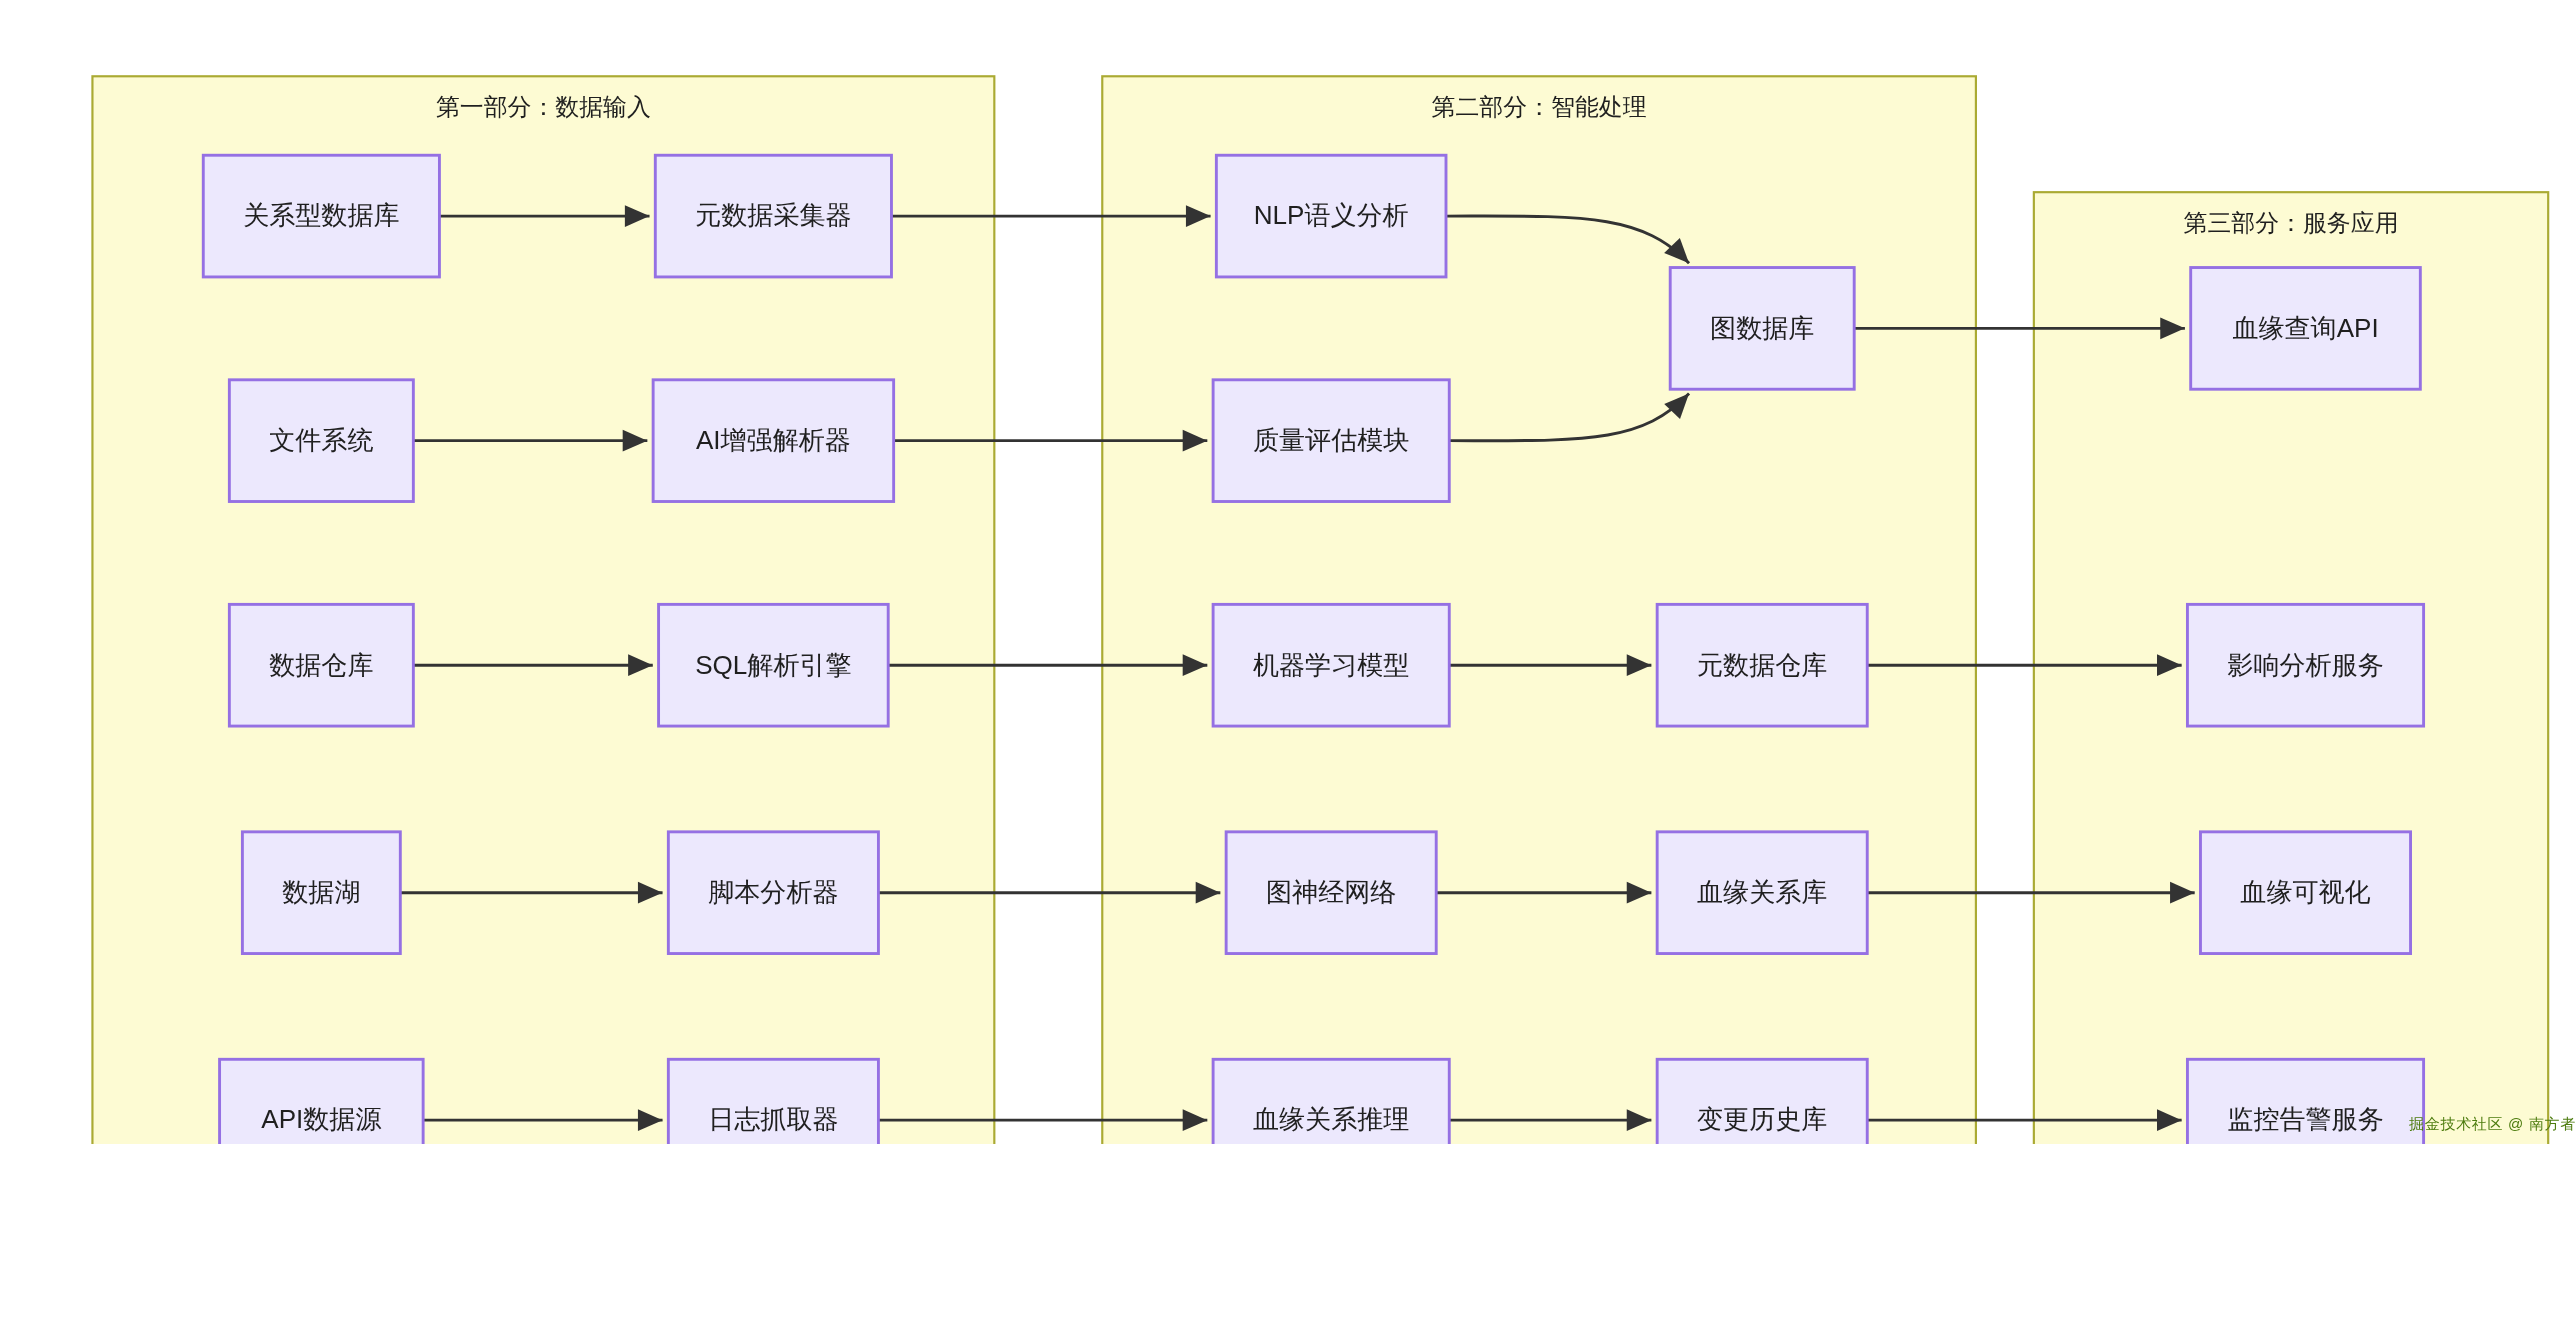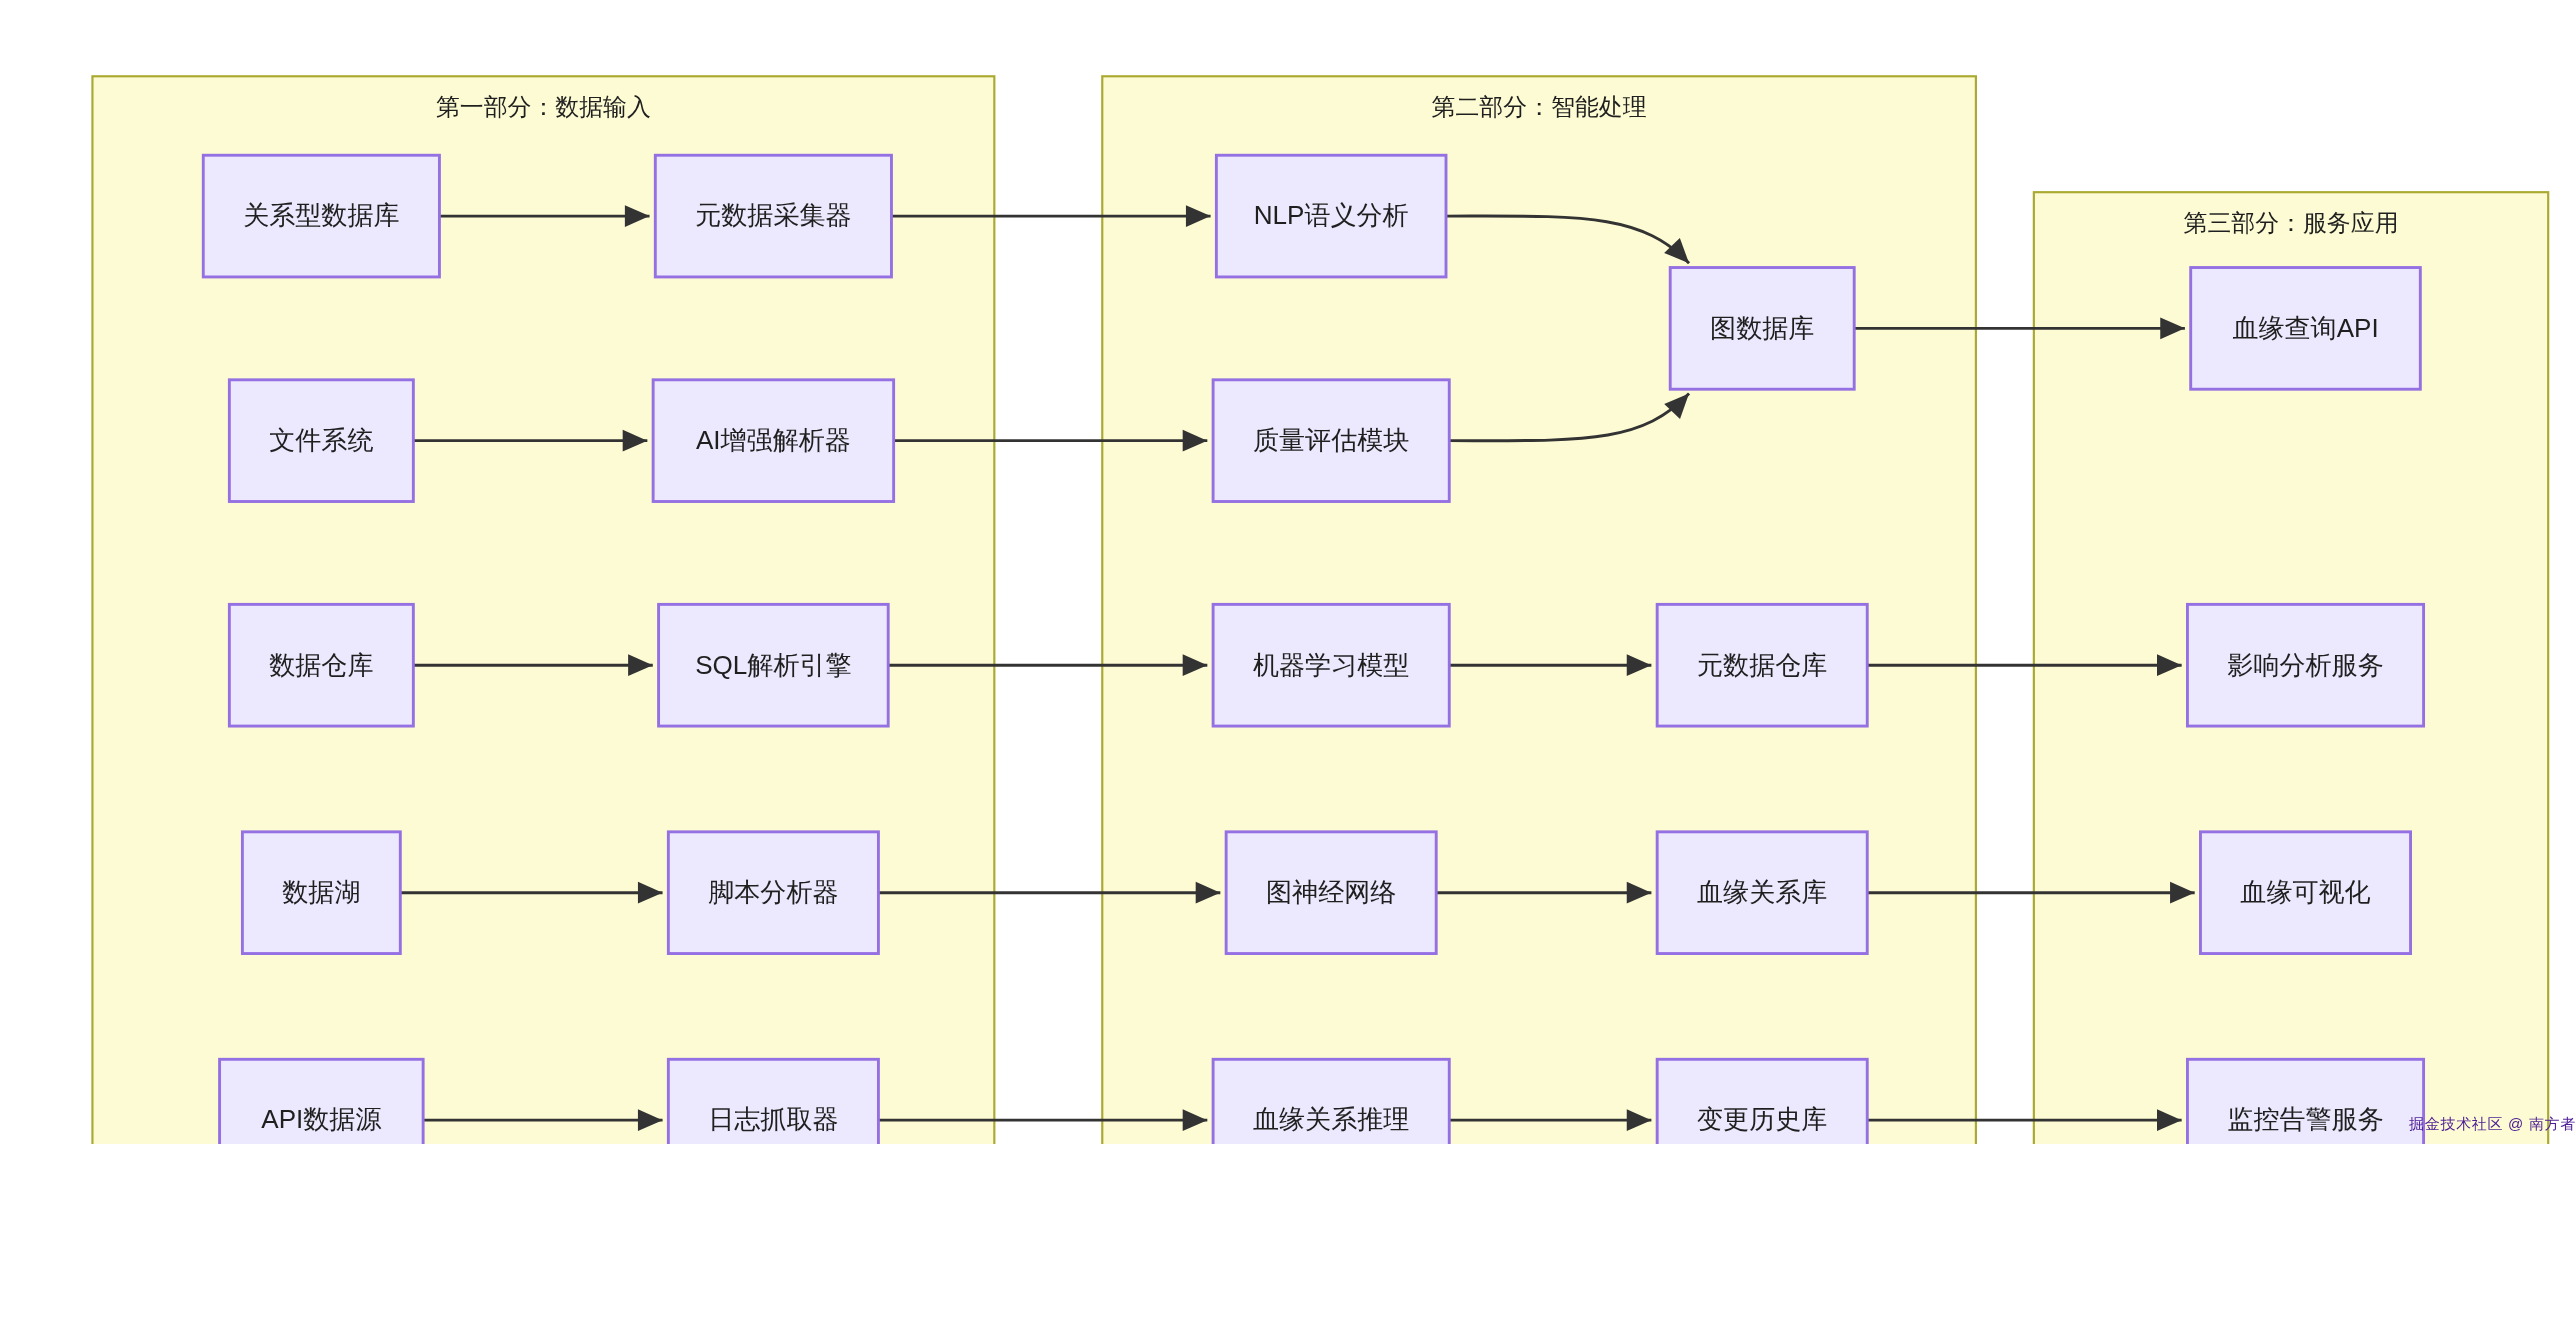--- a/index.html
+++ b/index.html
@@ -56,21 +56,21 @@
   .edge-head {
     fill: #333333;
     stroke: none;
   }
   .watermark {
     position: absolute;
     right: 20px;
     bottom: 10px;
     font-family: "Liberation Sans", "DejaVu Sans", sans-serif;
     font-size: 15px;
-    color: #4c1d95;
+    color: #4d7c0f;
     letter-spacing: 0.7px;
     white-space: nowrap;
   }
 </style>
 </head>
 <body>
 
 <div id="stage">
   <svg id="flow" viewBox="0 0 3556 1834">
     <g id="clusters-layer">

